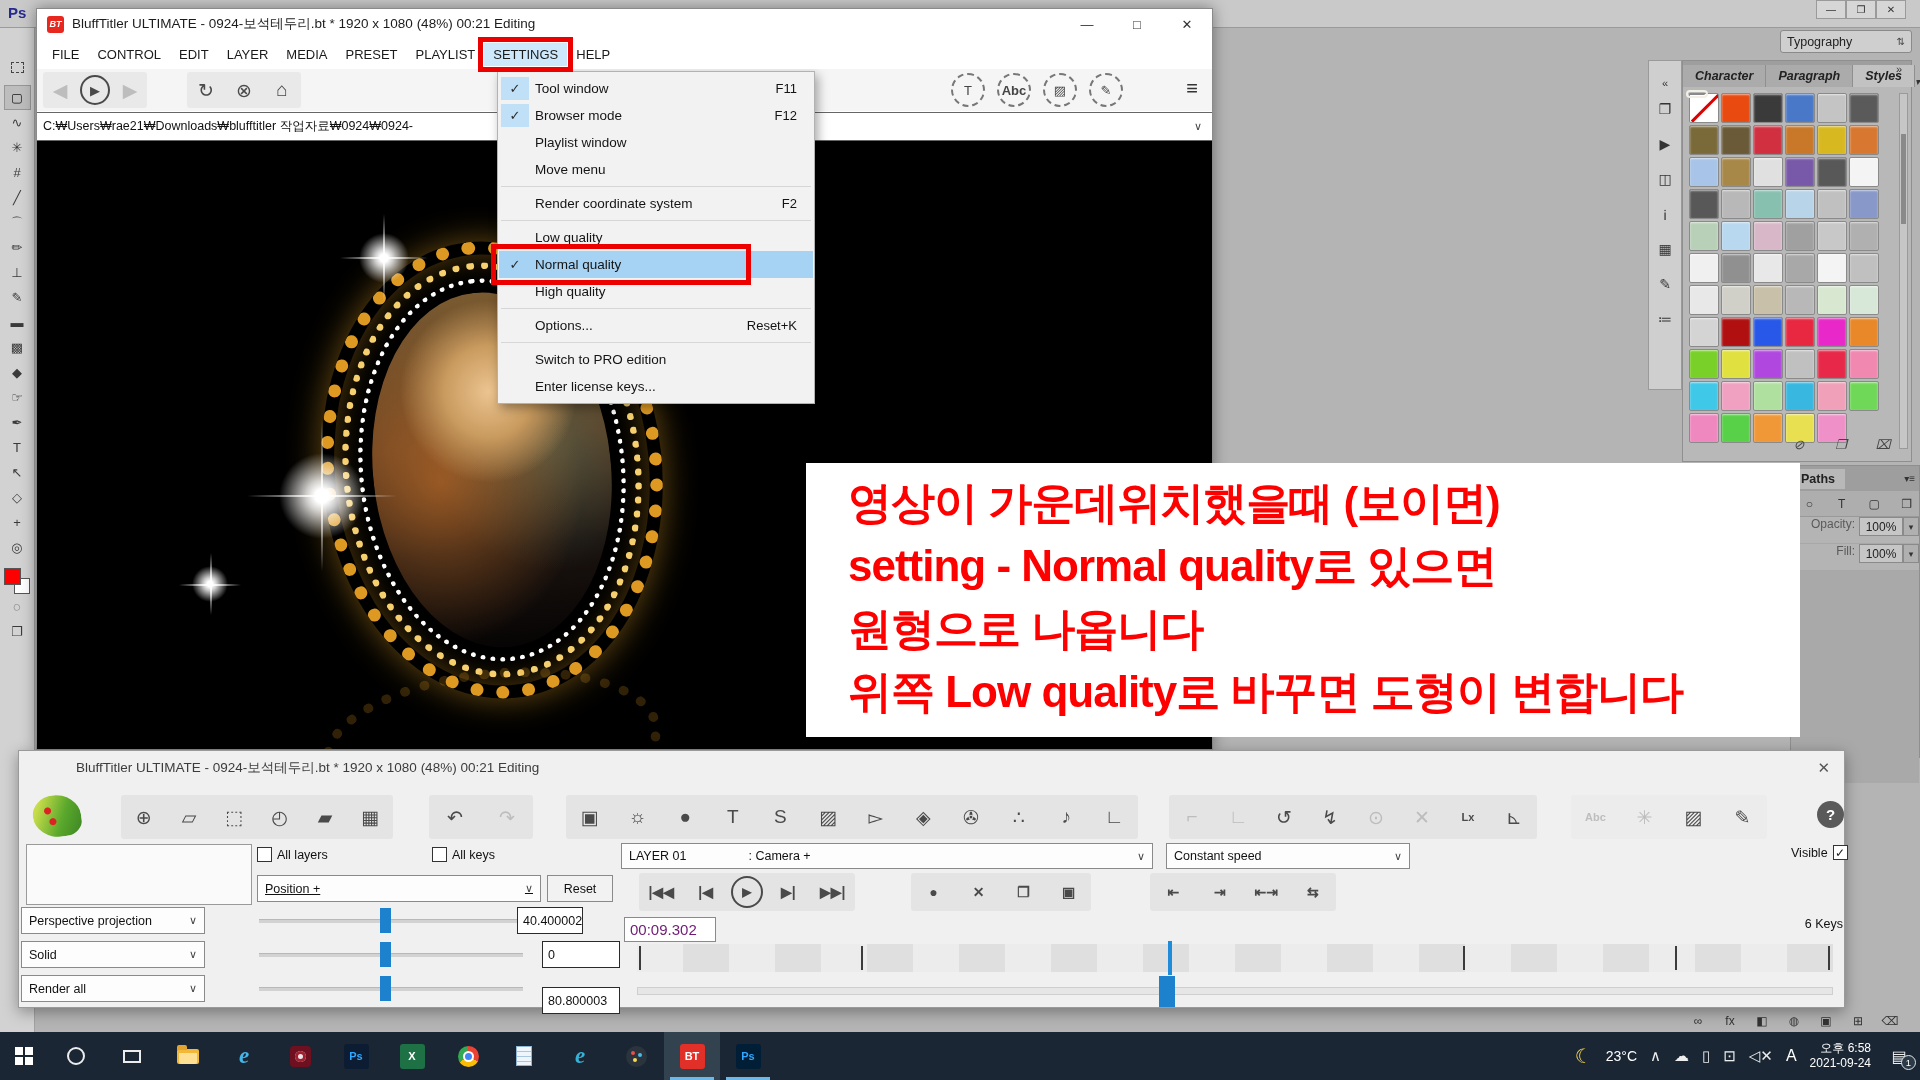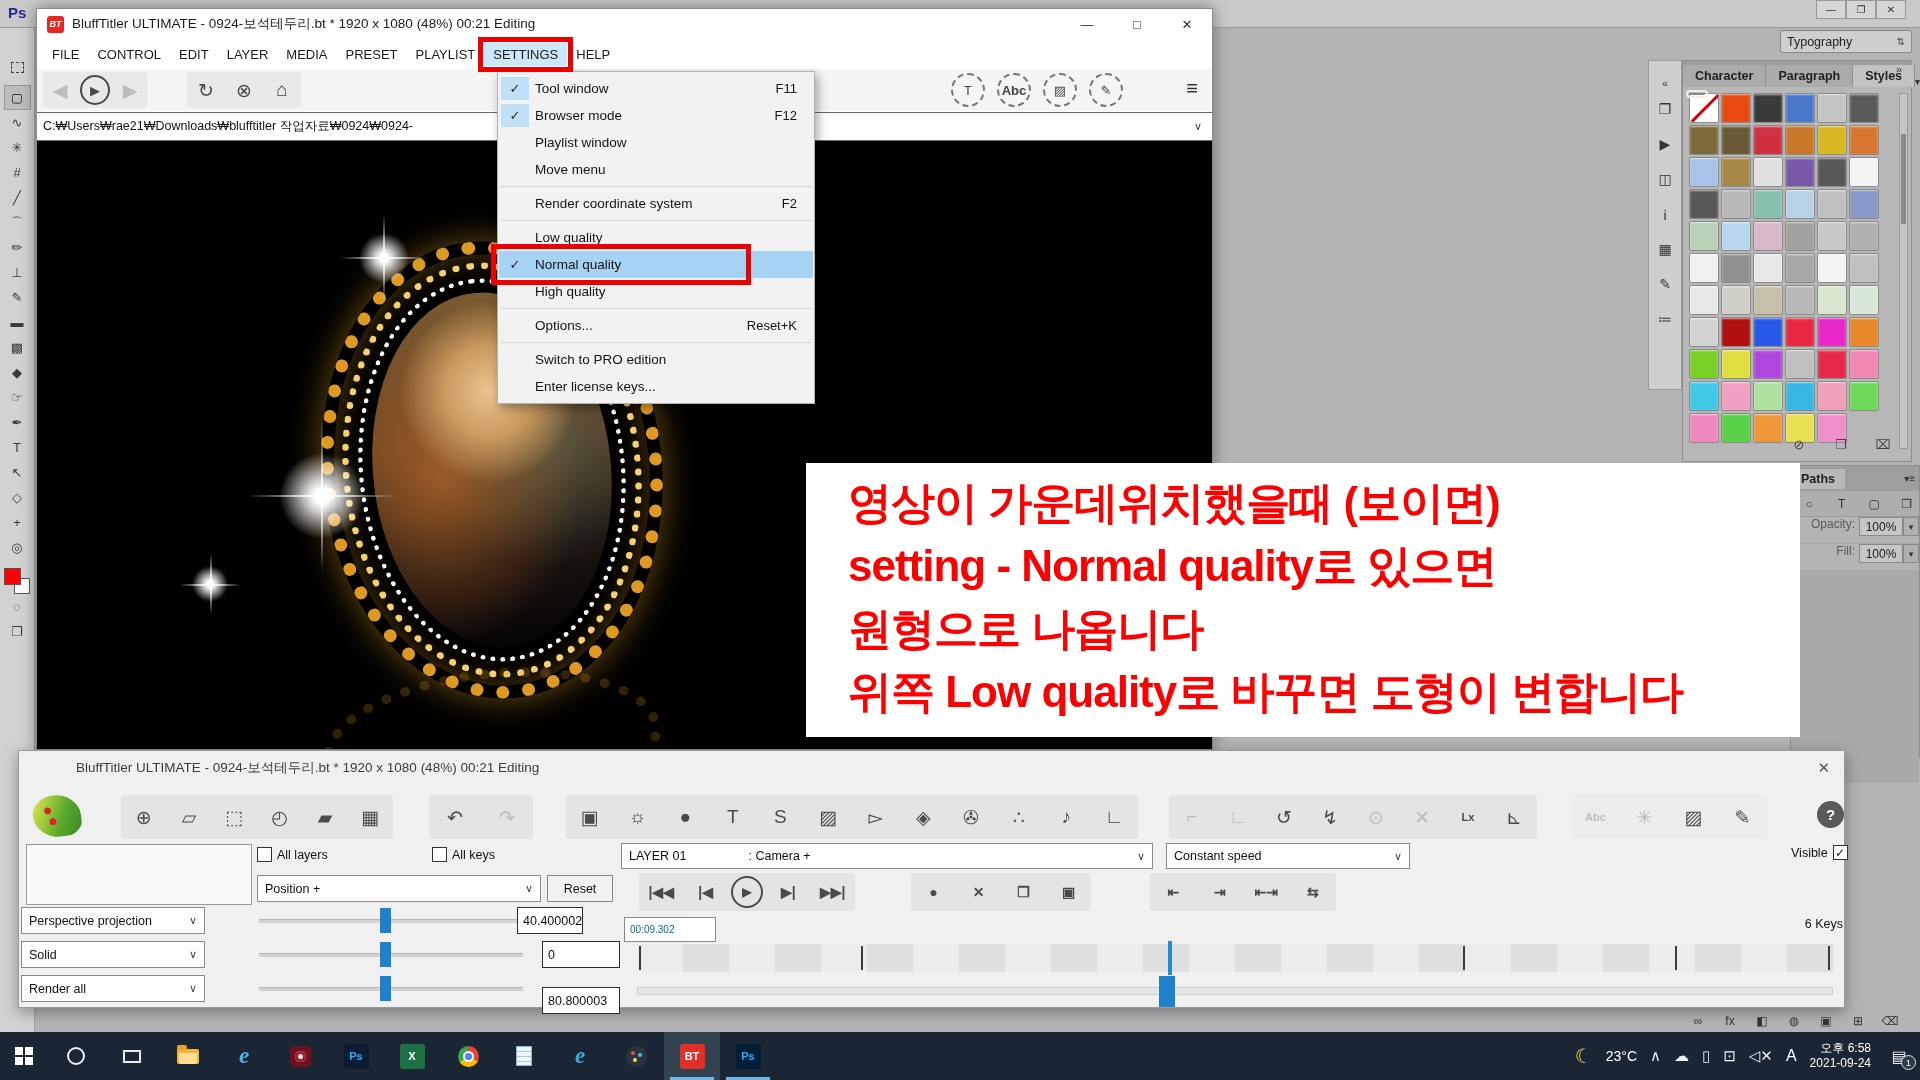--- a/index.html
+++ b/index.html
@@ -23,21 +23,21 @@
   .tool{width:27px;height:25px;display:flex;align-items:center;justify-content:center;font-size:13px;color:#3a3a3a;}
   .tool.sel{background:#bdbdbd;border:1px solid #979797;}
   .fgswatch{position:relative;width:26px;height:26px;margin-top:8px;}
   .fgswatch .bgc{position:absolute;right:0;bottom:0;width:16px;height:16px;background:#fff;border:1px solid #555;}
   .fgswatch .fgc{position:absolute;left:0;top:0;width:17px;height:17px;border:1px solid #555;}
   .dock{left:1648px;top:60px;width:34px;height:330px;background:#cfcfcf;border:1px solid #9a9a9a;
       display:flex;flex-direction:column;align-items:center;padding-top:16px;}
   .dock .ic{width:24px;height:24px;margin-bottom:11px;font-size:14px;color:#333;display:flex;align-items:center;justify-content:center;}
   .collapse{font-size:11px;color:#333;}
 
-  .ps-panel{left:1682px;top:60px;width:230px;height:402px;background:#b8b8b8;border:1px solid #8f8f8f;}
+  .ps-panel{left:1682px;top:60px;width:230px;height:402px;background:#b8b8b8;border:1px solid #8f8f8f;font-style:italic;}
   .ps-tabs{display:flex;height:26px;background:#9e9e9e;align-items:flex-end;}
   .ps-tab{padding:4px 12px 4px 12px;font-size:12.5px;color:#222;font-weight:bold;background:#ababab;
       border-right:1px solid #8f8f8f;}
   .ps-tab.on{background:#c2c2c2;}
   .ps-tabmenu{margin-left:auto;font-size:10px;color:#333;padding:6px 6px 0 0;}
   .swgrid{position:absolute;left:6px;top:32px;width:196px;display:grid;
       grid-template-columns:repeat(6,30px);grid-auto-rows:30px;gap:2px;}
   .sw{border:1px solid #8a8a8a;border-radius:2px;box-shadow:inset 0 1px 2px rgba(255,255,255,.6);}
   .sw.none{background:#fff;position:relative;overflow:hidden;}
   .sw.none::after{content:"";position:absolute;left:-4px;top:12px;width:40px;height:3px;background:#d00;transform:rotate(-45deg);}
@@ -160,21 +160,21 @@
   .slidertrack{position:absolute;top:12px;left:0;right:0;height:4px;background:#d2d2d2;border-top:1px solid #b8b8b8;}
   .handle{position:absolute;top:1px;width:11px;height:25px;background:#1e81ce;}
   .timeline{position:absolute;left:618px;top:193px;width:1196px;height:28px;
       background:repeating-linear-gradient(90deg,#ececec 0 46px,#dfdfdf 46px 92px);}
   .tick{position:absolute;top:2px;bottom:2px;width:2px;background:#3c3c3c;}
   .playhead{position:absolute;top:-3px;bottom:-3px;width:4px;background:#1e8cd8;}
   .tscroll{position:absolute;left:618px;top:236px;width:1196px;height:8px;background:#e6e6e6;border:1px solid #cfcfcf;}
   .tshandle{position:absolute;left:1140px;top:225px;width:16px;height:31px;background:#1e81ce;}
   .keyslbl{position:absolute;left:1740px;top:166px;width:84px;text-align:right;font-size:12.5px;color:#111;}
   .timebox{position:absolute;left:605px;top:166px;width:92px;height:25px;background:#fff;border:1px solid #8a8a8a;
-      font-size:10px;color:#0369a1;display:flex;align-items:center;padding-left:5px;}
+      font-size:15px;color:#701a75;display:flex;align-items:center;padding-left:5px;}
 
   
   .taskbar{left:0;top:1032px;width:1920px;height:48px;background:#1b2634;z-index:60;display:flex;align-items:center;}
   .startbtn{width:48px;height:48px;display:flex;align-items:center;justify-content:center;}
   .winlogo{display:grid;grid-template-columns:8px 8px;grid-template-rows:8px 8px;gap:1.5px;}
   .winlogo i{background:#fff;}
   .searchbox{width:434px;height:34px;background:#f3f3f3;display:flex;align-items:center;gap:10px;
       padding-left:12px;margin-right:8px;}
   .mag{width:12px;height:12px;border:1.8px solid #444;border-radius:50%;position:relative;}
   .mag::after{content:"";position:absolute;width:7px;height:1.8px;background:#444;transform:rotate(45deg);
@@ -586,21 +586,21 @@
       <span>Constant speed</span>
       <span class="arr">∨</span>
     </div>
     <div class="cbrow" style="left:1772px;top:94px;">
       <span>Visible</span>
       <span class="cb">
           <span>✓</span>
         </span>
     </div>
 
-    <div class="sel" style="left:238px;top:124px;width:284px;height:27px;">
+    <div class="sel" style="left:238px;top:124px;width:284px;height:27px;text-decoration:underline;">
       <span>Position +</span>
       <span class="arr">∨</span>
     </div>
     <div class="btn" style="left:528px;top:124px;width:66px;height:27px;">Reset</div>
     <div class="tgrp2" style="left:620px;top:122px;width:216px;height:38px;">
         <span class="ic sm">|◀◀</span>
         <span class="ic sm">|◀</span>
         <span class="ic circ">▶</span>
         <span class="ic sm">▶|</span>
         <span class="ic sm">▶▶|</span>

